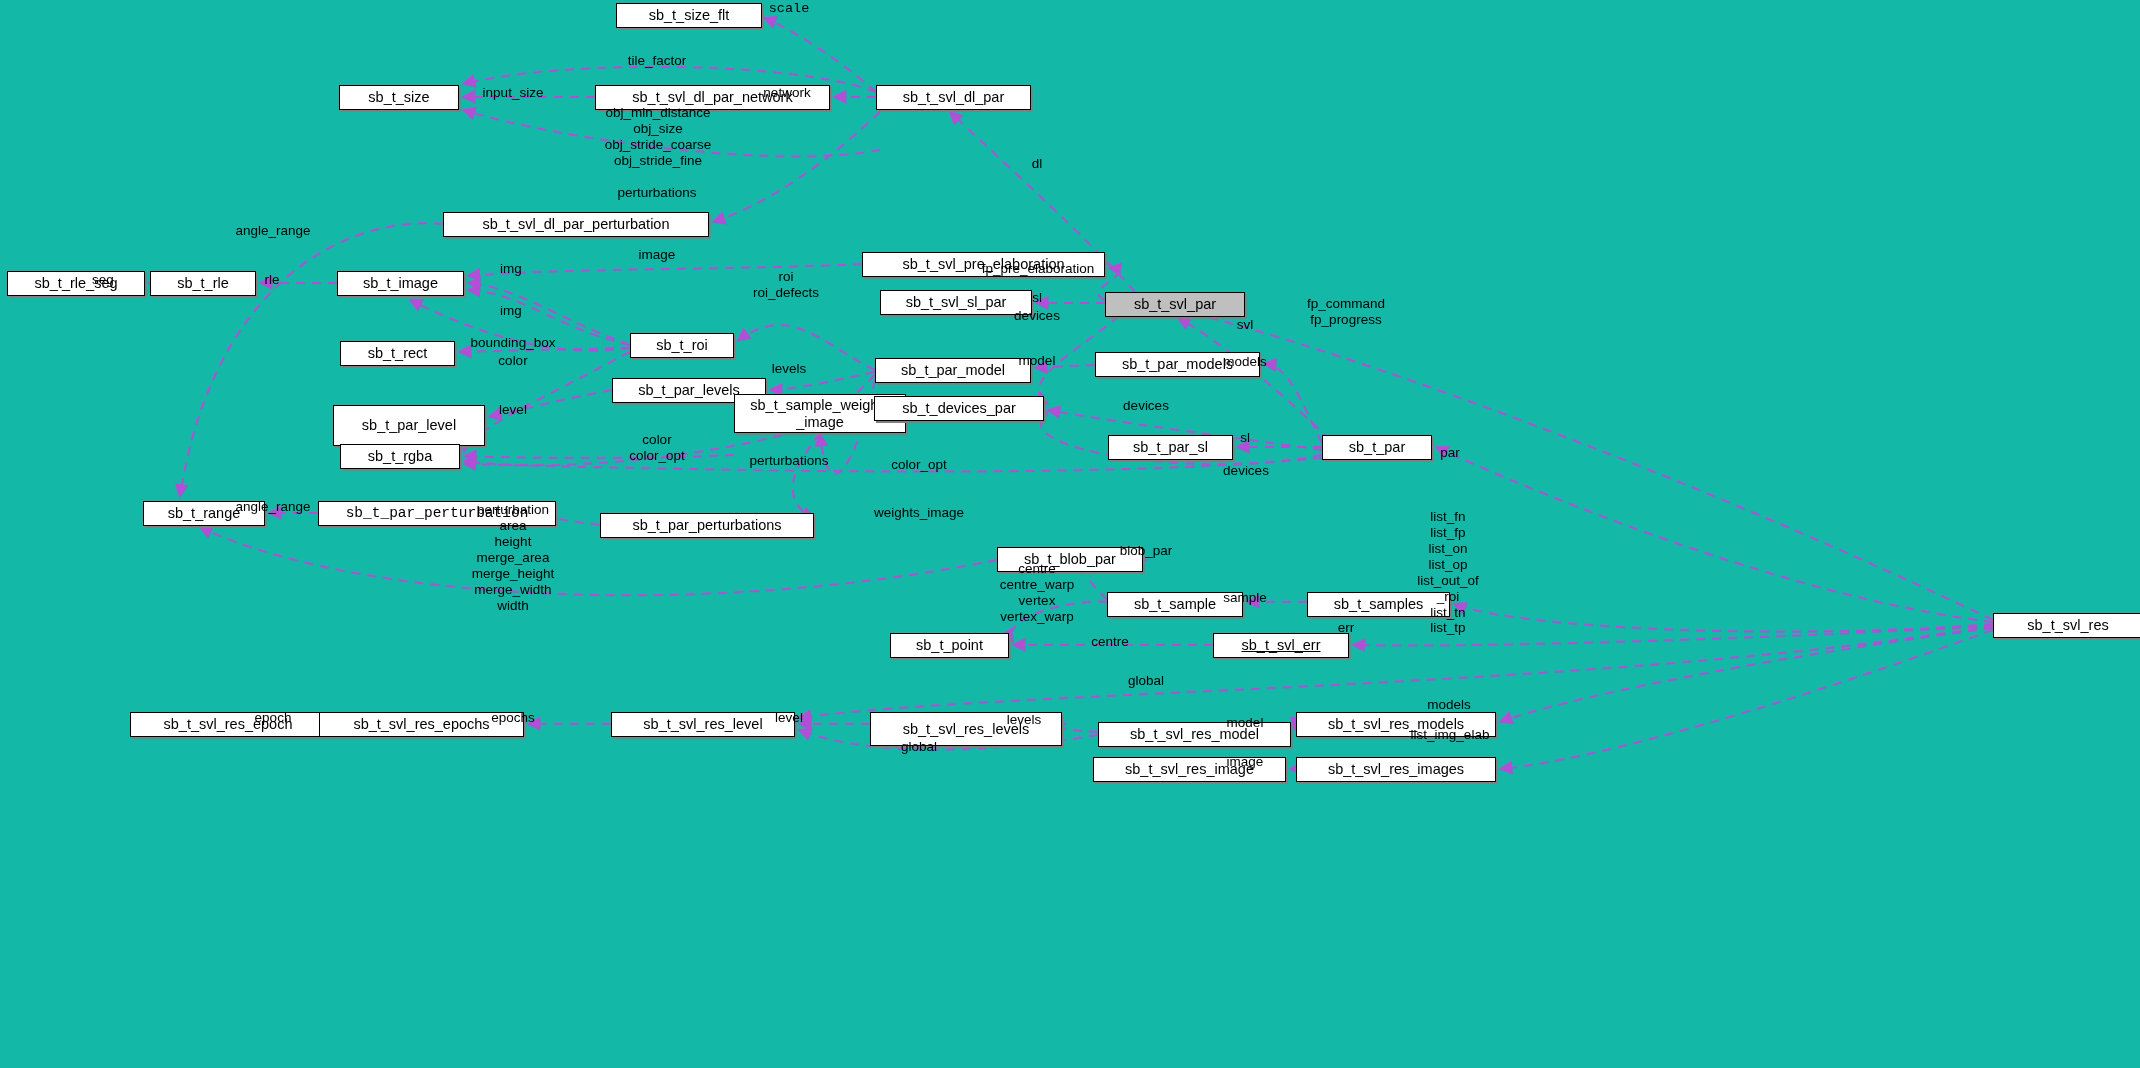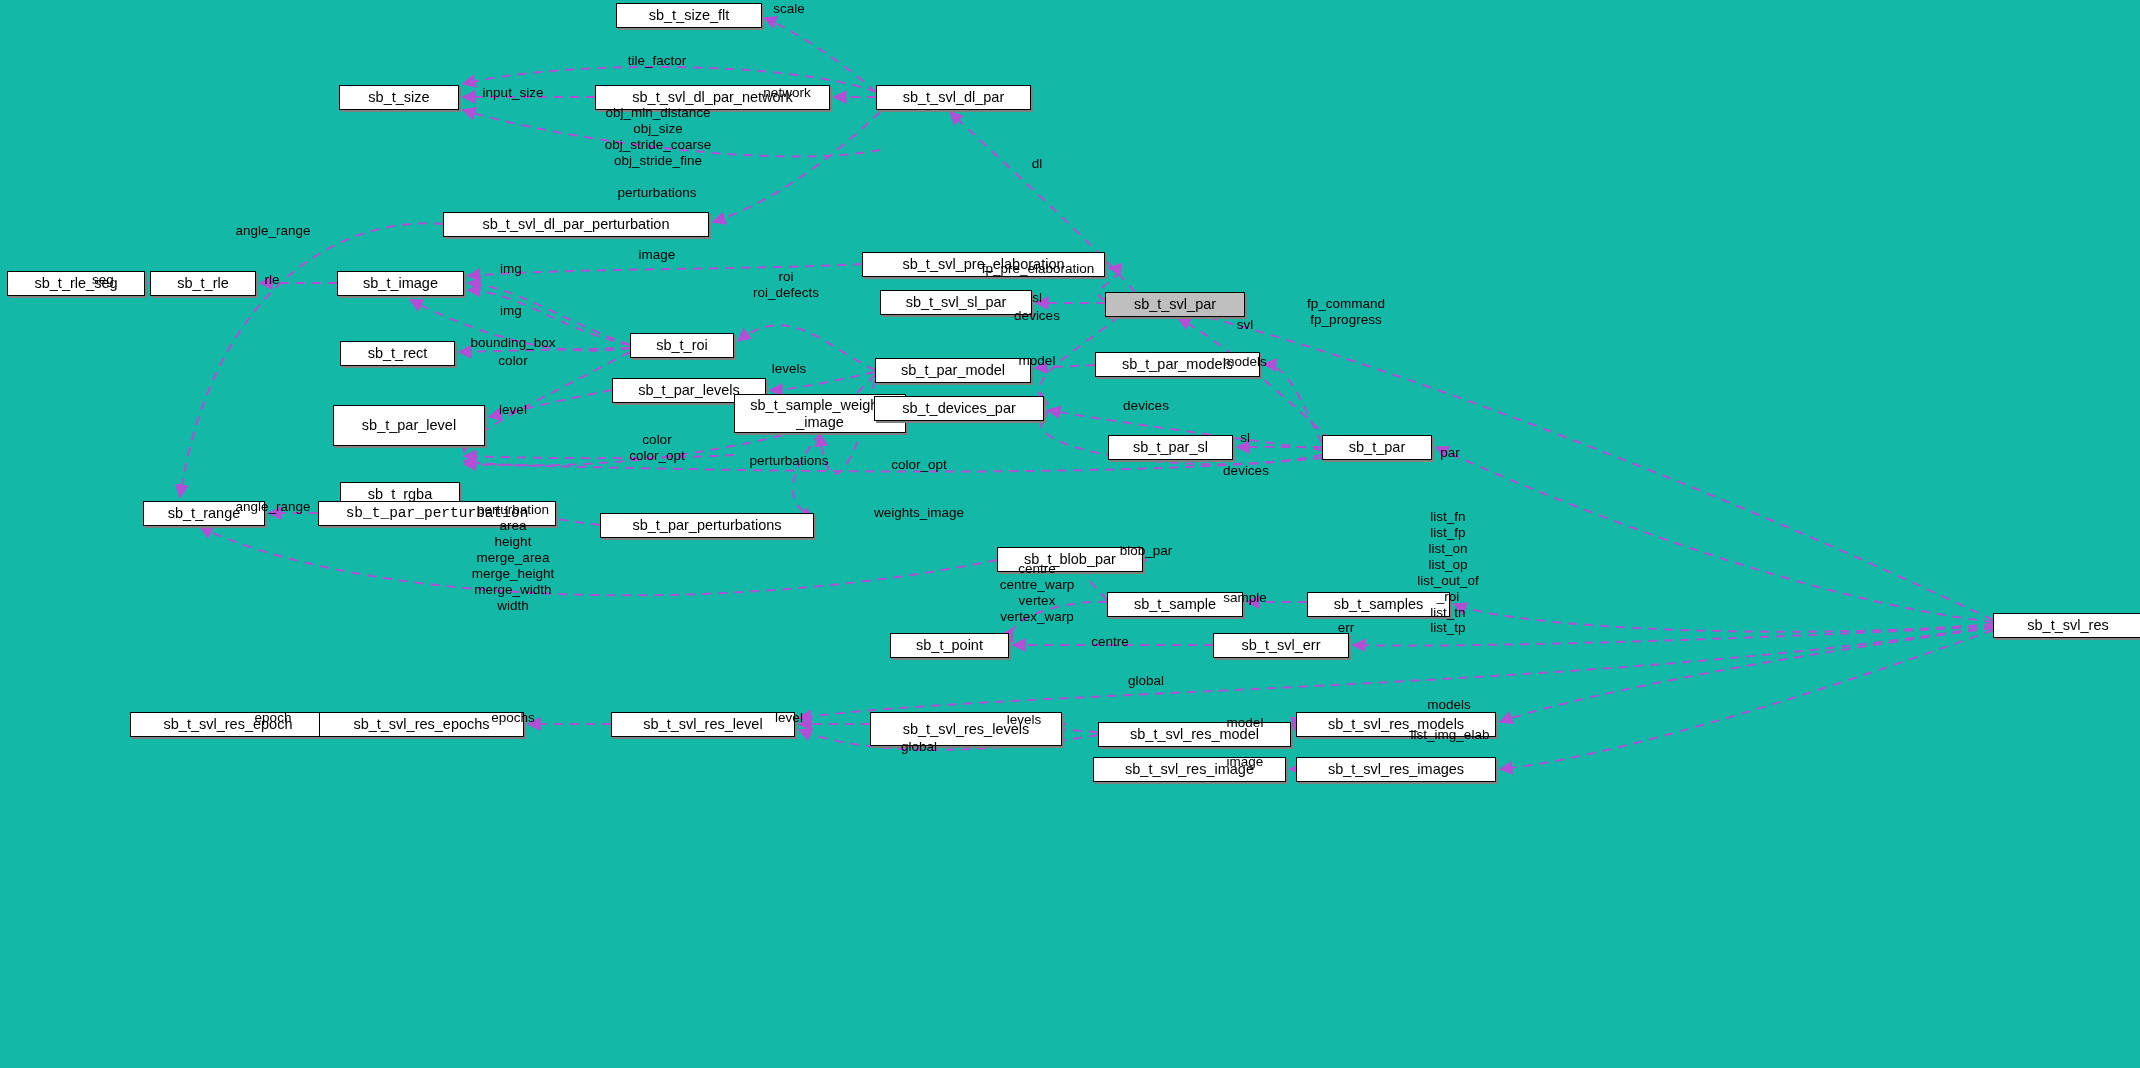--- a/index.html
+++ b/index.html
@@ -150,41 +150,41 @@
       <div class="node" style="left: 630px; top: 333px; width: 104px; height: 25px;">sb_t_roi</div>
       <div class="node" style="left: 875px; top: 358px; width: 156px; height: 25px;">sb_t_par_model</div>
       <div class="node" style="left: 1095px; top: 352px; width: 165px; height: 25px;">sb_t_par_models</div>
       <div class="node" style="left: 612px; top: 378px; width: 154px; height: 25px;">sb_t_par_levels</div>
       <div class="node" style="left: 734px; top: 394px; width: 172px; height: 39px;">sb_t_sample_weights
 _image</div>
       <div class="node" style="left: 333px; top: 405px; width: 152px; height: 41px;">sb_t_par_level</div>
       <div class="node" style="left: 874px; top: 396px; width: 170px; height: 25px;">sb_t_devices_par</div>
       <div class="node" style="left: 1108px; top: 435px; width: 125px; height: 25px;">sb_t_par_sl</div>
       <div class="node" style="left: 1322px; top: 435px; width: 110px; height: 25px;">sb_t_par</div>
-      <div class="node" style="left: 340px; top: 444px; width: 120px; height: 25px; margin-top: 38px;">sb_t_rgba</div>
+      <div class="node" style="left: 340px; top: 444px; width: 120px; height: 25px;">sb_t_rgba</div>
       <div class="node" style="left: 143px; top: 501px; width: 122px; height: 25px;">sb_t_range</div>
       <div class="node" style="left: 318px; top: 501px; width: 238px; height: 25px; font-family: Liberation Mono, monospace;">sb_t_par_perturbation</div>
       <div class="node" style="left: 600px; top: 513px; width: 214px; height: 25px;">sb_t_par_perturbations</div>
       <div class="node" style="left: 997px; top: 547px; width: 146px; height: 25px;">sb_t_blob_par</div>
       <div class="node" style="left: 1107px; top: 592px; width: 136px; height: 25px;">sb_t_sample</div>
       <div class="node" style="left: 1307px; top: 592px; width: 143px; height: 25px;">sb_t_samples</div>
       <div class="node" style="left: 1993px; top: 613px; width: 150px; height: 25px;">sb_t_svl_res</div>
       <div class="node" style="left: 890px; top: 633px; width: 119px; height: 25px;">sb_t_point</div>
-      <div class="node" style="left: 1213px; top: 633px; width: 136px; height: 25px;">sb_t_svl_err</div>
+      <div class="node" style="left: 1213px; top: 633px; width: 136px; height: 25px; text-decoration: underline;">sb_t_svl_err</div>
       <div class="node" style="left: 130px; top: 712px; width: 196px; height: 25px;">sb_t_svl_res_epoch</div>
       <div class="node" style="left: 319px; top: 712px; width: 205px; height: 25px;">sb_t_svl_res_epochs</div>
       <div class="node" style="left: 611px; top: 712px; width: 184px; height: 25px;">sb_t_svl_res_level</div>
       <div class="node" style="left: 870px; top: 712px; width: 192px; height: 34px;">sb_t_svl_res_levels</div>
       <div class="node" style="left: 1098px; top: 722px; width: 193px; height: 25px;">sb_t_svl_res_model</div>
       <div class="node" style="left: 1296px; top: 712px; width: 200px; height: 25px;">sb_t_svl_res_models</div>
       <div class="node" style="left: 1093px; top: 757px; width: 193px; height: 25px;">sb_t_svl_res_image</div>
       <div class="node" style="left: 1296px; top: 757px; width: 200px; height: 25px;">sb_t_svl_res_images</div>
     </div>
   <div id="labels-layer">
-      <div class="edge-label" style="left: 789px; top: 9px;">scale</div>
+      <div class="edge-label" style="left: 789px; top: 9px; font-family: Liberation Mono, monospace;">scale</div>
       <div class="edge-label" style="left: 657px; top: 61px;">tile_factor</div>
       <div class="edge-label" style="left: 513px; top: 93px;">input_size</div>
       <div class="edge-label" style="left: 787px; top: 93px;">network</div>
       <div class="edge-label" style="left: 658px; top: 137px;">obj_min_distance
 obj_size
 obj_stride_coarse
 obj_stride_fine</div>
       <div class="edge-label" style="left: 1037px; top: 164px;">dl</div>
       <div class="edge-label" style="left: 657px; top: 193px;">perturbations</div>
       <div class="edge-label" style="left: 273px; top: 231px;">angle_range</div>

